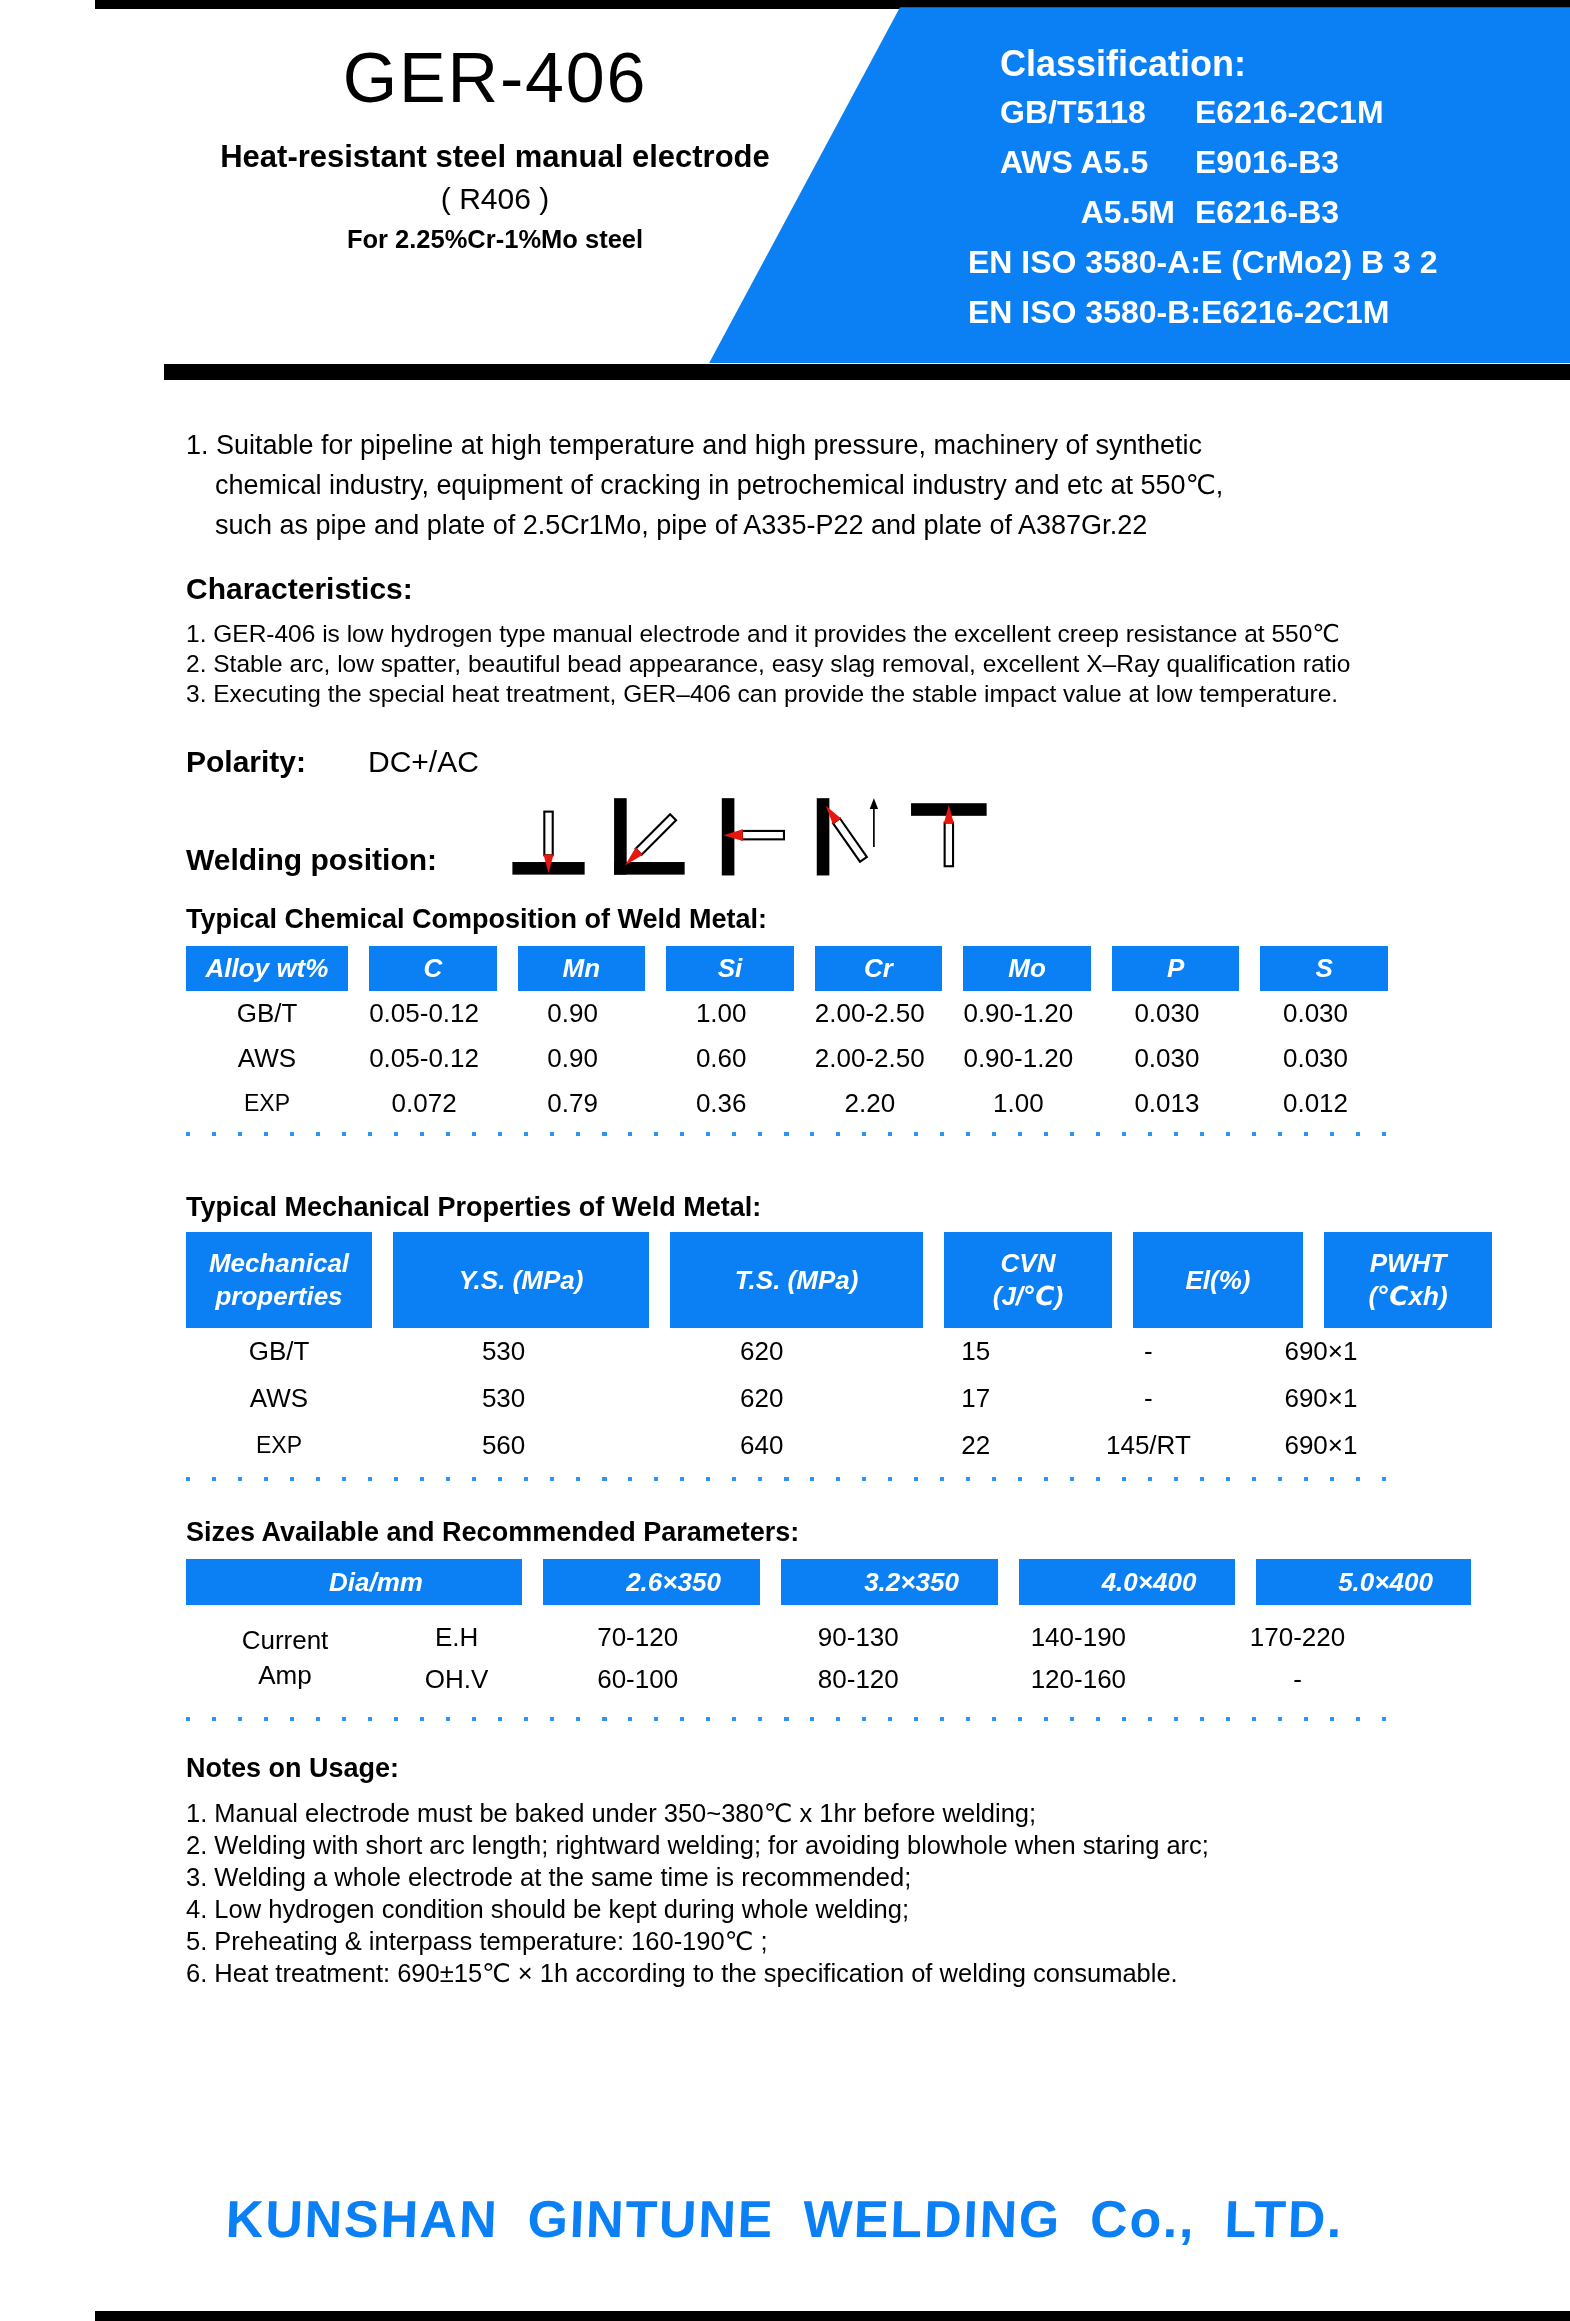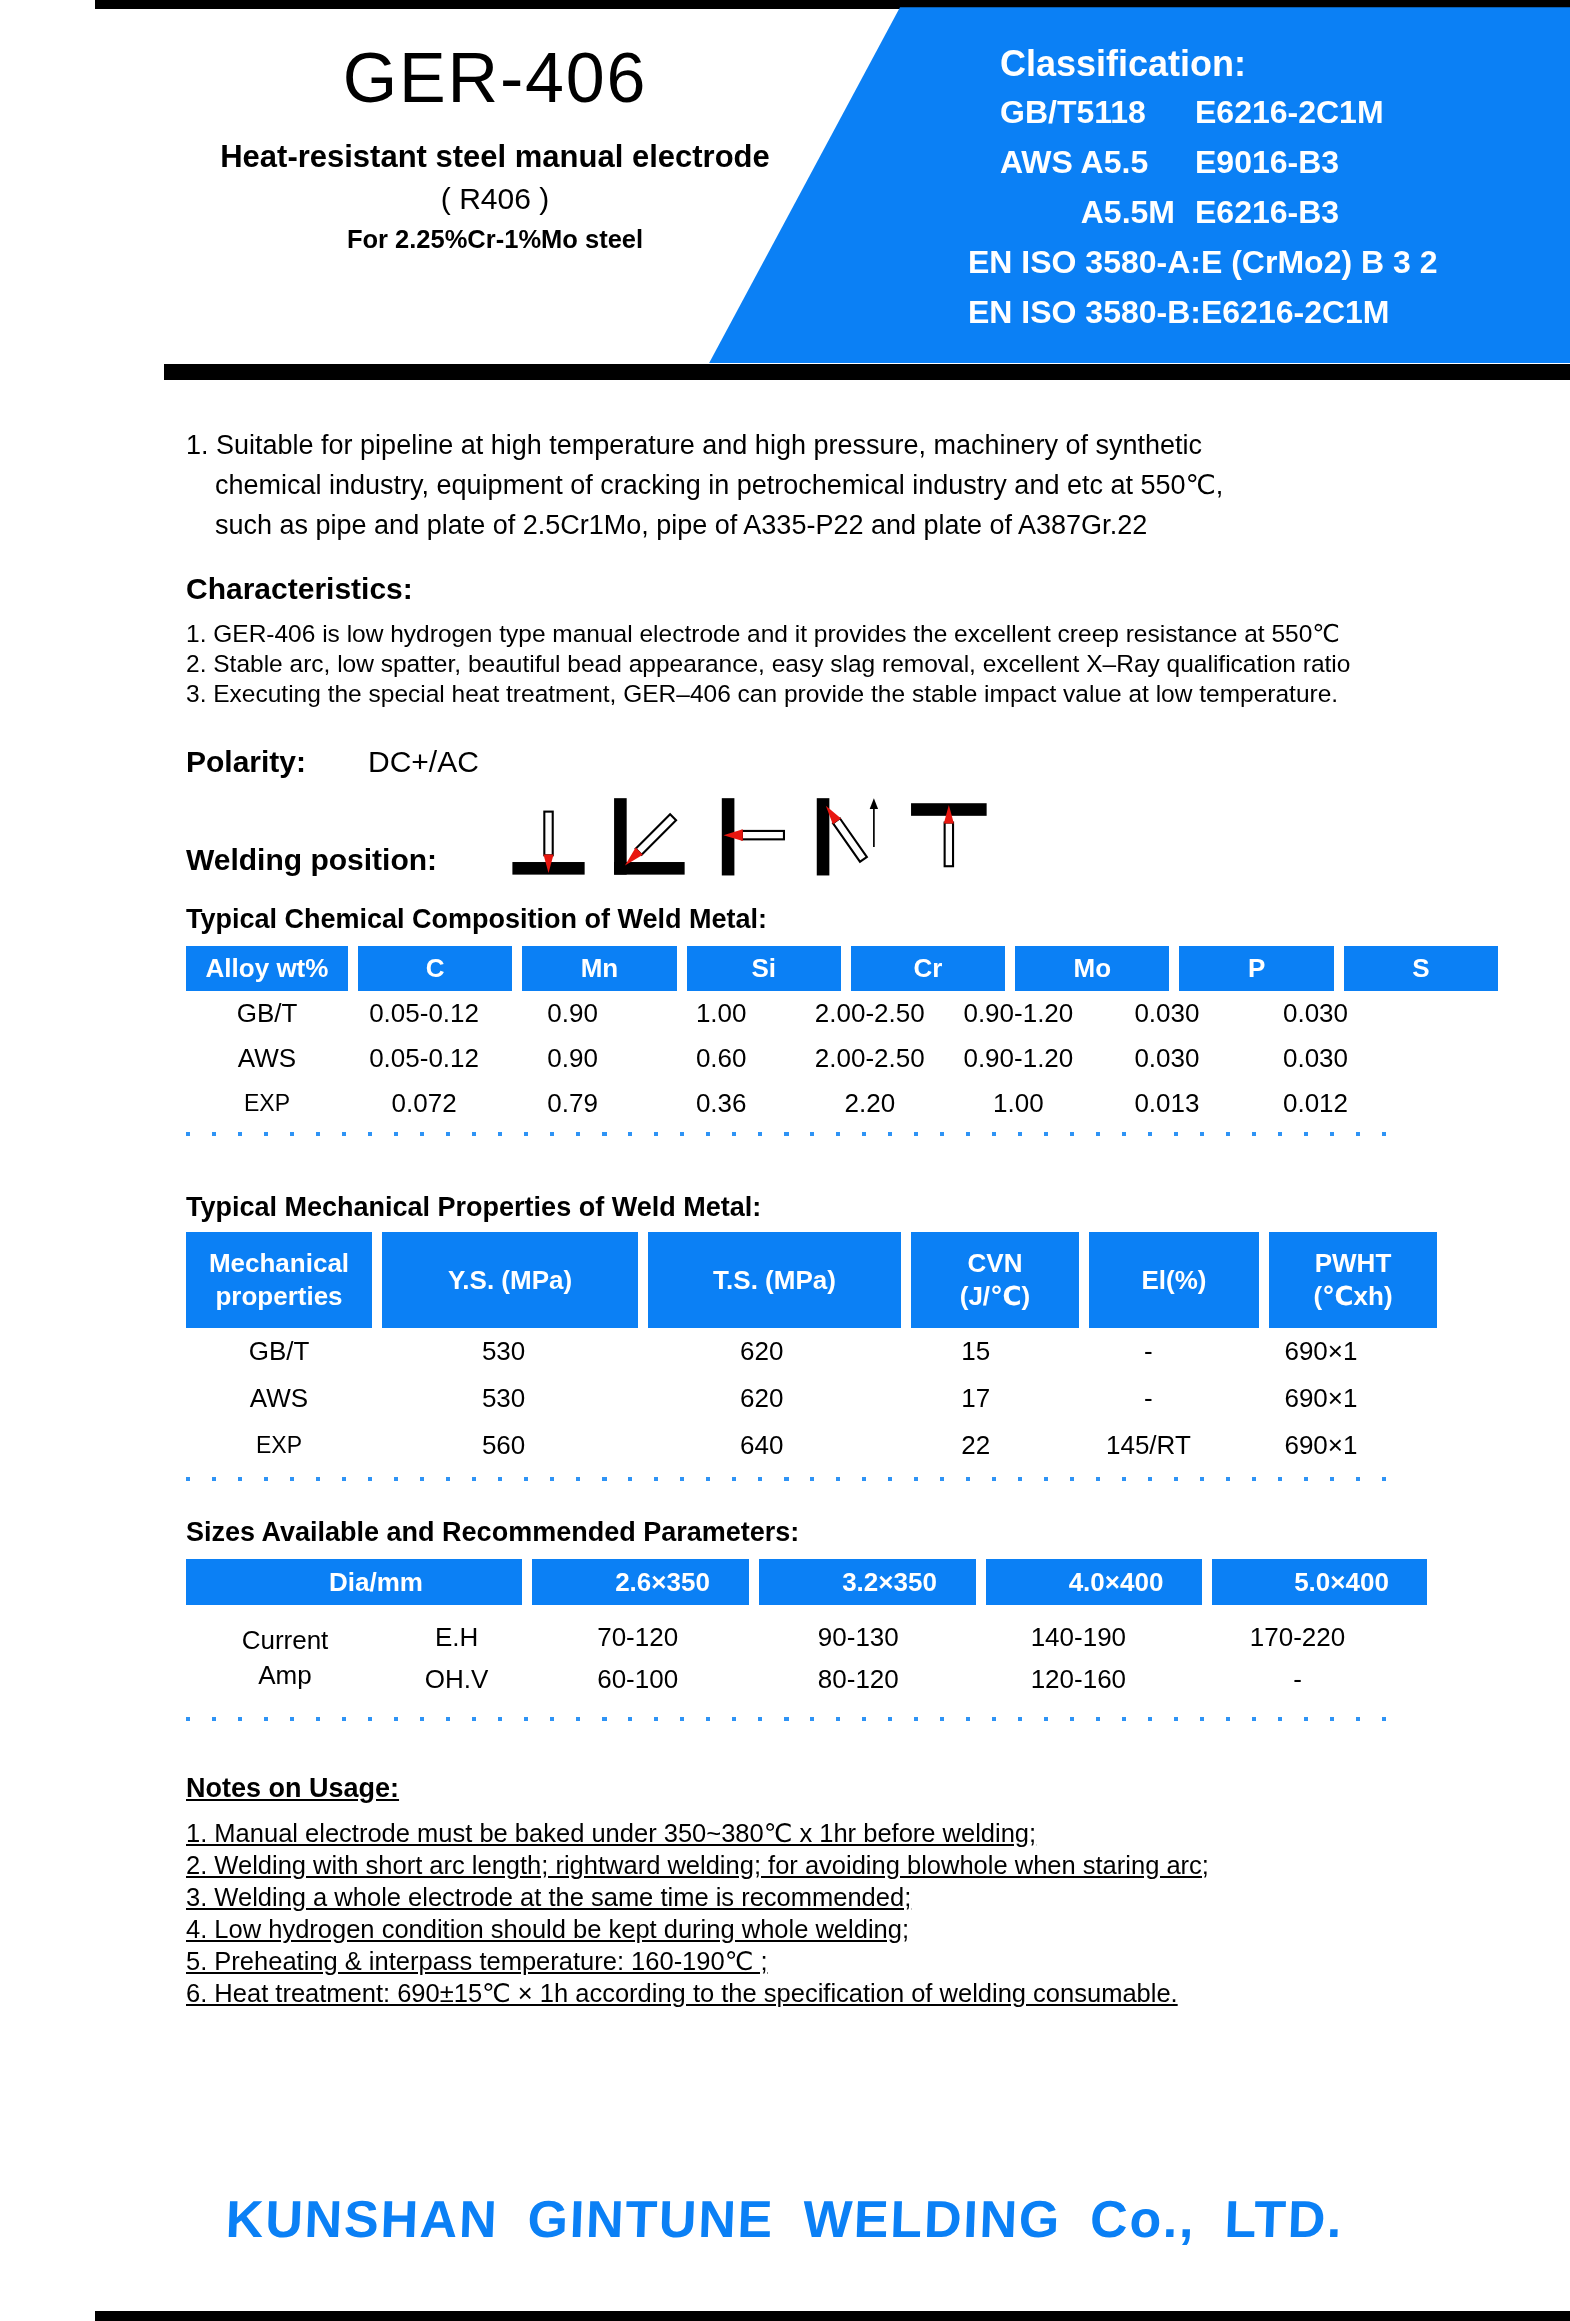--- a/index.html
+++ b/index.html
@@ -46,21 +46,21 @@
   .char-line{font-size:24.5px;line-height:30px;white-space:nowrap;}
   
   .row-polarity{margin-top:36px;display:flex;align-items:baseline;}
   .row-polarity .sec-heading{width:182px;}
   .polarity-value{font-size:30px;}
   .row-welding{margin-top:12.7px;display:flex;align-items:flex-end;}
   .row-welding .sec-heading{width:318px;padding-bottom:9px;}
   .weld-icons{display:flex;gap:16.4px;align-items:flex-end;}
   .weld-icons svg{display:block;}
   
-  .grid-head{display:grid;width:1312px;column-gap:10px;}
+  .grid-head{display:grid;width:1202px;column-gap:21px;font-style:italic;}
   .grid-head .hcell{
     background:#0b80f5;color:#fff;font-weight:bold;font-size:26px;
     display:flex;align-items:center;justify-content:center;text-align:center;
     white-space:pre-line;line-height:33px;
   }
   .grid-row{display:grid;width:1202px;column-gap:3.6px;align-items:center;}
   .grid-row .cell{font-size:26px;text-align:center;white-space:nowrap;}
   .cell.small{font-size:23px;}
   .dotline{
     width:1202px;height:4.5px;
@@ -89,21 +89,21 @@
   .sec-sizes .grid-head .hcell{height:46px;padding-left:44px;}
   .sizes-body{
     display:grid;width:1202px;column-gap:3.6px;margin-top:11px;
     grid-template-columns:198px 138px 217px 217px 216px 215px;
     grid-auto-rows:42px;align-items:center;
   }
   .sizes-body .cell{font-size:26px;text-align:center;white-space:pre-line;line-height:35px;}
   .cell.rowspan2{grid-row:1 / span 2;}
   .sec-sizes .dotline{margin-top:16.4px;}
   
-  .sec-notes{margin-top:52px;text-decoration:underline;}
+  .sec-notes{margin-top:32px;}
   .sec-notes .sec-heading{font-size:27px;margin-bottom:12.7px;}
   .note-line{font-size:25.5px;line-height:32px;white-space:nowrap;}
   
   .footer{position:absolute;left:0;right:0;top:2189px;text-align:center;}
   .company{
     color:#0b80f5;font-size:52px;font-weight:bold;
     letter-spacing:1.8px;word-spacing:12.7px;transform:skewX(-2deg);
     display:inline-block;
   }
 </style>

